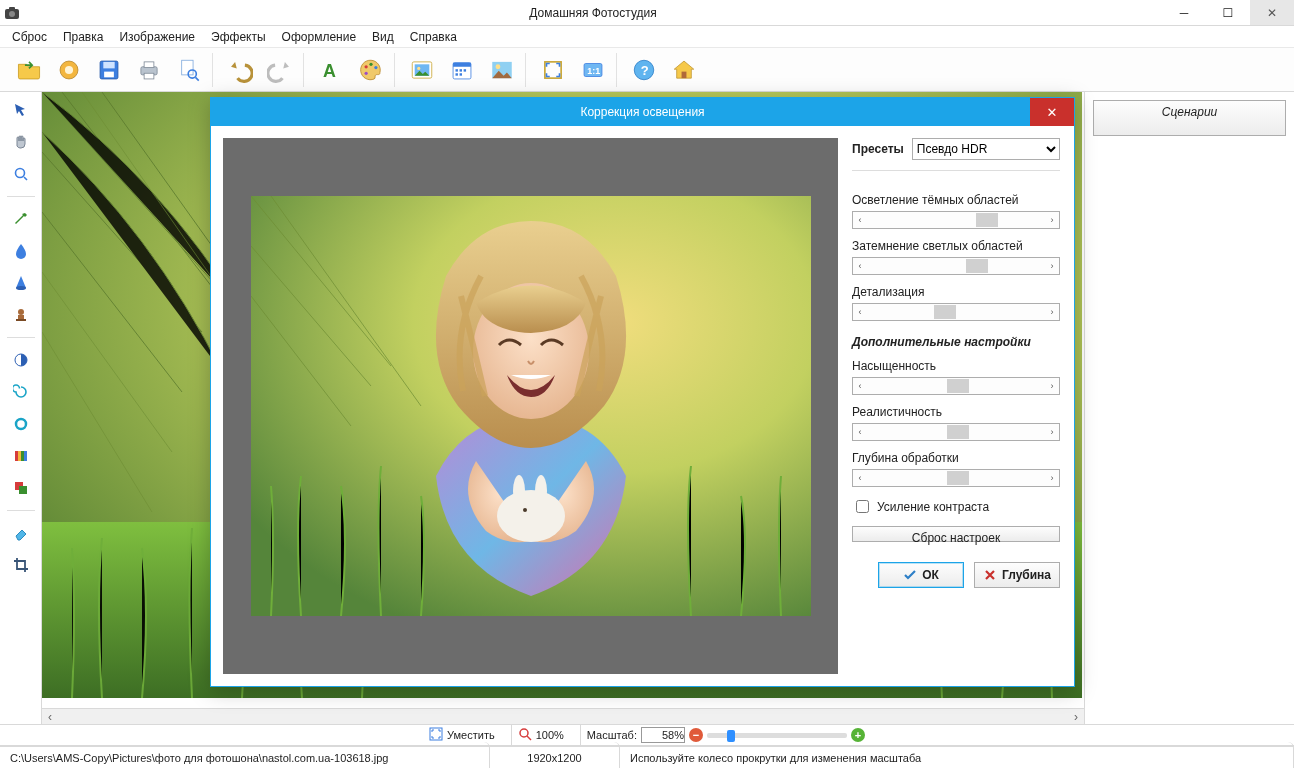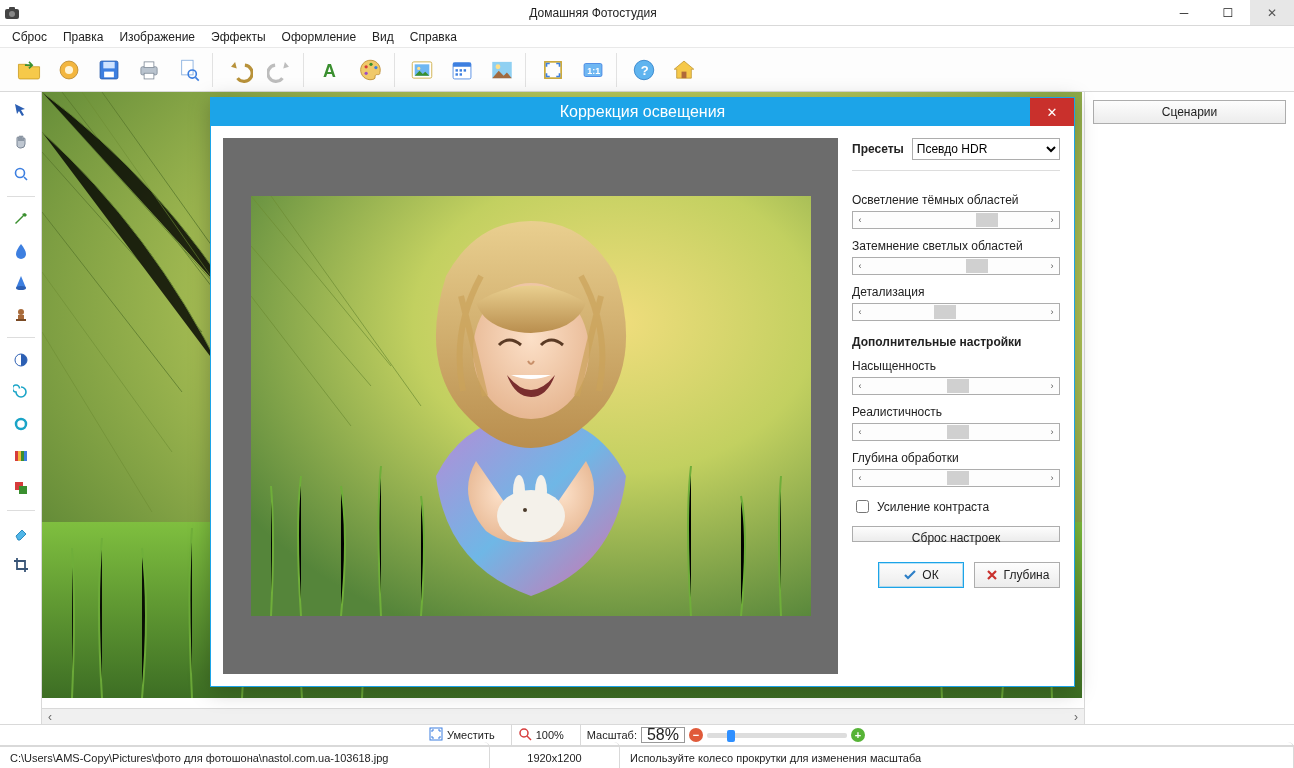--- a/index.html
+++ b/index.html
@@ -21,60 +21,60 @@
   .tb-btn { width:34px; height:34px; display:flex; align-items:center; justify-content:center; border-radius:3px; }
   .tb-btn svg { width:26px; height:26px; }
   
   .main { display:flex; height:calc(768px - 26px - 22px - 44px - 22px - 22px); }
   .left-tools { width:42px; border-right:1px solid #d9d9d9; padding:6px 0; display:flex; flex-direction:column; align-items:center; gap:8px; }
   .lt-btn { width:28px; height:24px; display:flex; align-items:center; justify-content:center; }
   .lt-divider { width:28px; height:1px; background:#ddd; margin:2px 0; }
   .canvas-area { flex:1; position:relative; background:#fff; overflow:hidden; }
   .canvas-img { position:absolute; left:0; top:0; width:1040px; height:606px; overflow:hidden; }
   .right-panel { width:210px; border-left:1px solid #d9d9d9; padding:8px; }
-  .right-panel .scen-btn { width:100%; height:24px; border:1px solid #adadad; background:linear-gradient(#fdfdfd,#ececec); text-align:center; line-height:22px; }
+  .right-panel .scen-btn { width:100%; height:36px; border:1px solid #adadad; background:linear-gradient(#fdfdfd,#ececec); text-align:center; line-height:22px;font-style:italic; }
   .right-list { margin-top:6px; border:1px solid #adadad; height:120px; background:#fff; }
   .right-list .sel-item { background:#2e8fff; color:#fff; padding:2px 6px; font-size:11px; }
   
   .hscroll { position:absolute; bottom:0; left:0; right:0; height:16px; background:#f0f0f0; border-top:1px solid #d9d9d9; }
   .hscroll .thumb-left-arrow, .hscroll .thumb-right-arrow { position:absolute; top:0; width:16px; height:16px; display:flex; align-items:center; justify-content:center; color:#666;}
   .hscroll .thumb-left-arrow{left:0;} .hscroll .thumb-right-arrow{right:0;}
   
   .zoombar { height:22px; border-top:1px solid #d9d9d9; border-bottom:1px solid #d9d9d9; display:flex; align-items:center; gap:10px; padding:0 8px; justify-content:center; font-size:11px;}
   .zoombar .zb-seg { display:flex; align-items:center; gap:4px; padding:0 6px;}
   .zoombar .zb-seg.border { border-left:1px solid #d9d9d9; height:100%; display:flex; align-items:center; }
-  .pct-box { width:44px; height:16px; border:1px solid #999; text-align:center; font-size:16px; line-height:14px; background:#fff;}
+  .pct-box { width:44px; height:16px; border:1px solid #999; text-align:right; font-size:11px; line-height:14px; background:#fff;}
   .zslider { position:relative; width:140px; height:5px; background:#ddd; border-radius:2px;}
   .zslider .zthumb { position:absolute; top:-3px; left:20px; width:8px; height:12px; background:#2e8fff; border-radius:2px;}
   .zbtn { width:14px; height:14px; border-radius:7px; display:flex; align-items:center; justify-content:center; color:#fff; font-size:11px; font-weight:bold;}
   .zbtn.minus{ background:#e05a3a;} .zbtn.plus{ background:#56b336;}
   
   .statusbar { height:22px; display:flex; align-items:center; font-size:11px; border-top:1px solid #d9d9d9; }
   .statusbar .cell { padding:16px 10px; border-right:1px solid #d9d9d9; height:100%; display:flex; align-items:center;border-radius:6px;}
   
   .dialog { position:absolute; left:210px; top:97px; width:865px; height:590px; background:#fff; border:1px solid #1ca4e8; box-shadow:0 4px 20px rgba(0,0,0,.25); }
-  .dlg-title { height:28px; background:#1ca4e8; color:#fff; text-align:center; line-height:28px; font-size:16px; }
+  .dlg-title { height:28px; background:#1ca4e8; color:#fff; text-align:center; line-height:28px; font-size:12px; }
   .dlg-close { position:absolute; right:0; top:0; width:44px; height:28px; background:#c9302c; color:#fff; display:flex; align-items:center; justify-content:center; font-size:13px;}
   .dlg-body { display:flex; height:calc(100% - 28px); }
   .dlg-preview { width:615px; background:#6c6c6c; margin:12px; display:flex; align-items:center; justify-content:center; }
   .dlg-preview-inner { width:560px; height:420px; background:#888; position:relative; overflow:hidden;}
   .dlg-controls { flex:1; padding:12px 14px 12px 2px; font-size:12px; }
   .ctl-row { margin-bottom:10px; }
   .ctl-label { margin-bottom:4px; }
   .ctl-slider { height:18px; border:1px solid #adadad; position:relative; background:#fdfdfd; }
   .ctl-slider .arrow { position:absolute; top:0; width:14px; height:100%; display:flex; align-items:center; justify-content:center; font-size:9px; color:#555;}
   .ctl-slider .arrow.l{left:0;} .ctl-slider .arrow.r{right:0;}
   .ctl-slider .handle { position:absolute; top:1px; height:14px; width:22px; background:#d0d0d0; }
   .presets-row { display:flex; align-items:center; gap:8px; margin-bottom:22px; border-bottom:1px solid #ddd; padding-bottom:10px;}
   .presets-row select { flex:1; height:22px; border:1px solid #adadad; font-size:12px; background:#fff;}
-  .section-head { font-weight:bold; margin:14px 0 10px; }
+  .section-head { font-weight:bold; margin:14px 0 10px;font-style:italic; }
   .chk-row { display:flex; align-items:center; gap:5px; margin:10px 0; }
   .chk-row input { width:13px; height:13px; }
   .reset-btn { width:100%; height:16px; border:1px solid #adadad; background:linear-gradient(#fdfdfd,#ececec); text-align:center; line-height:22px; margin-top:2px;}
-  .dlg-footer { display:flex; gap:10px; justify-content:flex-end; margin-top:20px;}
+  .dlg-footer { display:flex; gap:10px; justify-content:flex-end; margin-top:20px;font-weight:bold;}
   .dlg-btn { min-width:86px; height:26px; border:1px solid #adadad; background:linear-gradient(#fdfdfd,#ececec); display:flex; align-items:center; justify-content:center; gap:5px;}
   .dlg-btn.primary { border:1px solid #1ca4e8; box-shadow:0 0 0 1px rgba(28,164,232,.3) inset;}
   
   .photo-scene { width:100%; height:100%; }
 </style>
 </head>
 <body>
 
 <div class="titlebar">
   <div class="app-icon">

